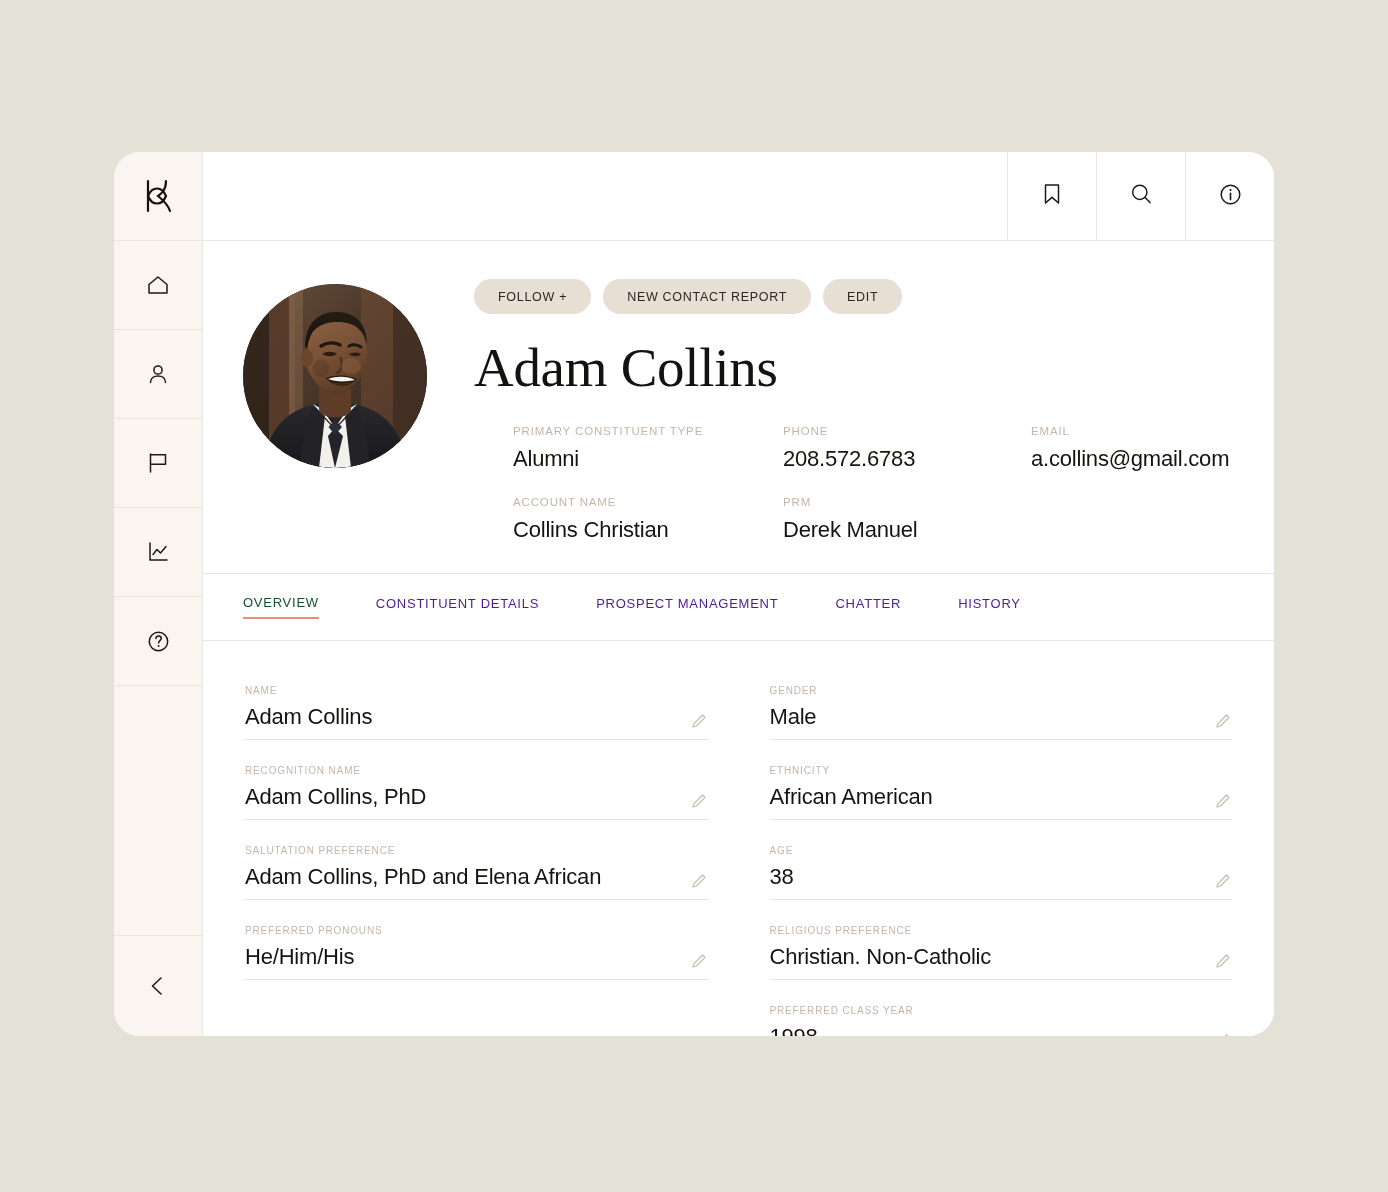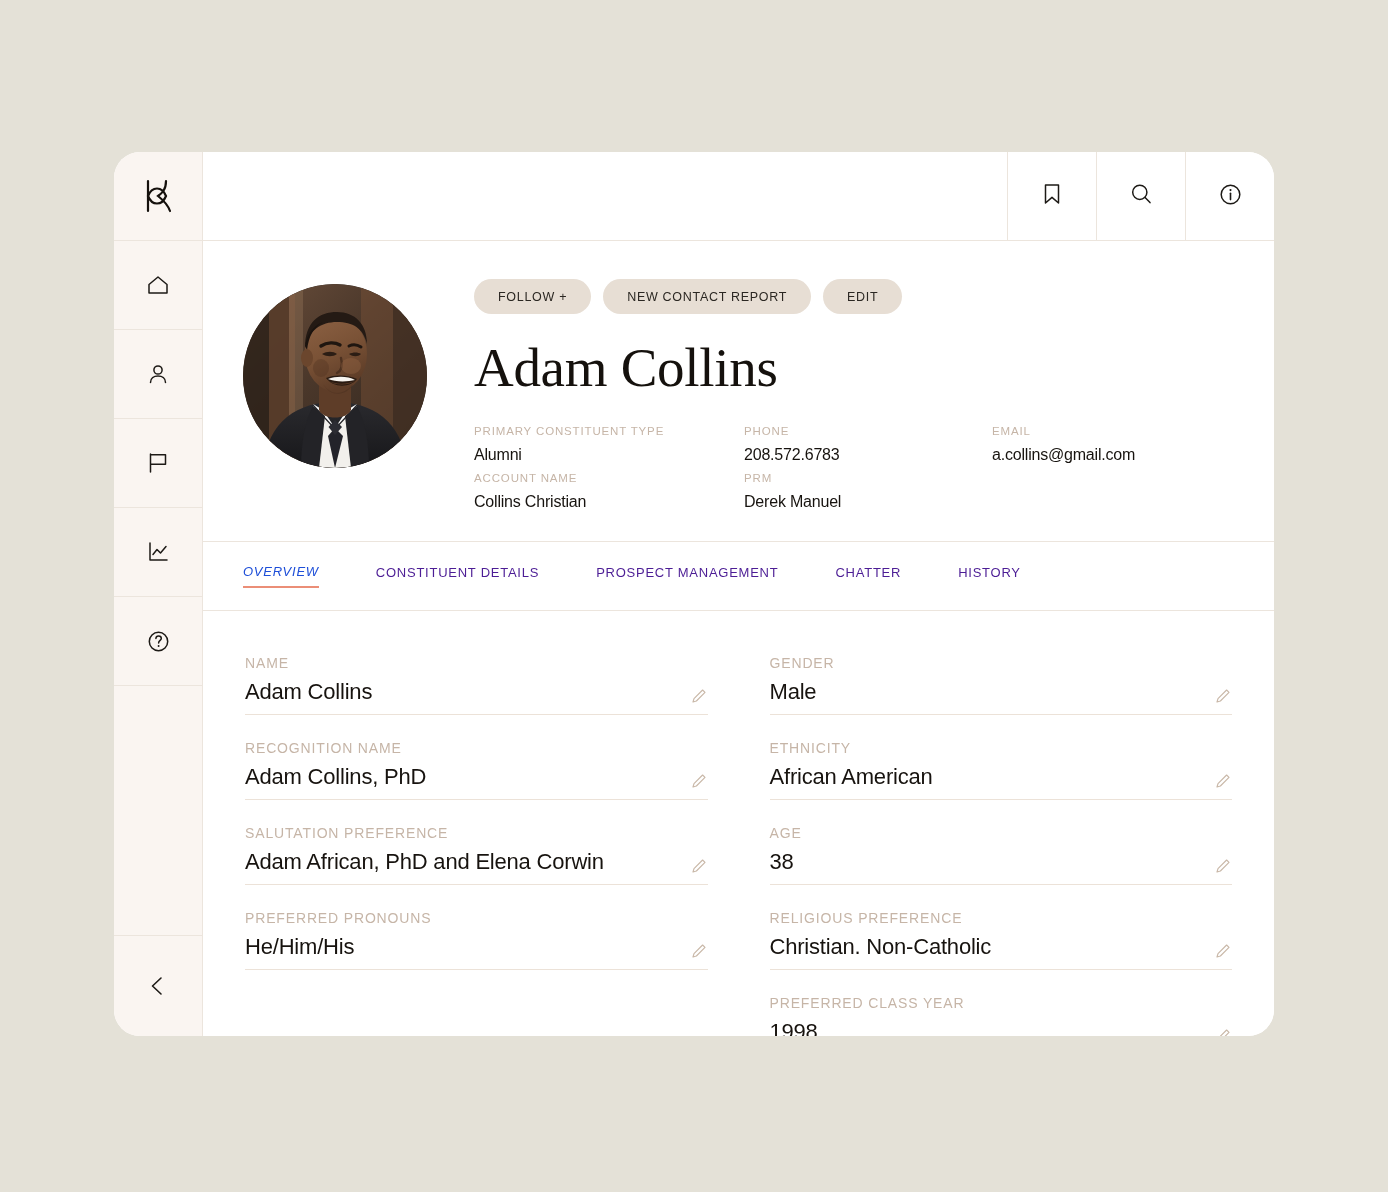--- a/index.html
+++ b/index.html
@@ -124,31 +124,32 @@
     font-size: 55px;
     font-weight: 400;
     color: #15110d;
     margin: 22px 0 26px;
     letter-spacing: -0.3px;
   }
 
   .meta-grid {
     display: grid;
     grid-template-columns: 270px 248px 1fr;
-    row-gap: 8px;
+    row-gap: 24px;
+    margin-left: 39px;
   }
   .meta-label {
     font-size: 11.5px;
     letter-spacing: 0.85px;
     color: #c6b5a7;
     text-transform: uppercase;
     margin-bottom: 9px;
   }
   .meta-value {
-    font-size: 16px;
+    font-size: 22px;
     color: #17130f;
     letter-spacing: -0.2px;
   }
 
   
   .tabs {
     display: flex;
     padding: 0 40px;
     height: 76px;
     align-items: center;
@@ -158,38 +159,37 @@
   .tab {
     font-size: 13px;
     letter-spacing: 0.75px;
     color: #4c1d95;
     margin-right: 57px;
     padding-bottom: 7px;
     cursor: pointer;
     white-space: nowrap;
   }
   .tab.active {
-    color: #1d4ed8;
+    color: #14532d;
     border-bottom: 2px solid #eb8e77;
-    font-style: italic;
   }
 
   
   .fields {
     flex: 1 1 auto;
     padding: 40px 42px 0 42px;
     display: grid;
     grid-template-columns: 1fr 1fr;
     column-gap: 62px;
     overflow: hidden;
     background: #fff;
   }
   .field { padding-top: 4px; }
   .field-label {
-    font-size: 14px;
+    font-size: 10px;
     letter-spacing: 0.85px;
     color: #c6b5a7;
     text-transform: uppercase;
     margin-bottom: 8px;
   }
   .field-row {
     display: flex;
     align-items: flex-end;
     justify-content: space-between;
     border-bottom: 1px solid #ece2d8;
@@ -445,21 +445,21 @@
             <span class="pencil">
               <svg width="18" height="18" viewBox="0 0 18 18" fill="none">
                   <path d="M3 15 L4 11.6 L12.6 3 L15 5.4 L6.4 14 Z" stroke="#c9b8a8" stroke-width="1.15" stroke-linejoin="round"></path>
                 </svg>
             </span>
           </div>
         </div>
         <div class="field">
           <div class="field-label">SALUTATION PREFERENCE</div>
           <div class="field-row">
-            <div class="field-value">Adam African, PhD and Elena Corwin</div>
+            <div class="field-value">Adam Collins, PhD and Elena African</div>
             <span class="pencil">
               <svg width="18" height="18" viewBox="0 0 18 18" fill="none">
                   <path d="M3 15 L4 11.6 L12.6 3 L15 5.4 L6.4 14 Z" stroke="#c9b8a8" stroke-width="1.15" stroke-linejoin="round"></path>
                 </svg>
             </span>
           </div>
         </div>
         <div class="field">
           <div class="field-label">PREFERRED PRONOUNS</div>
           <div class="field-row">

